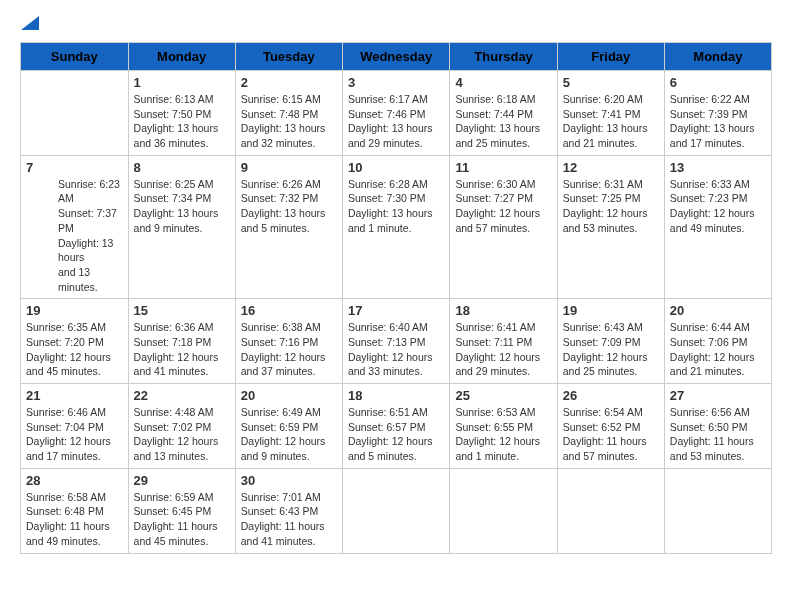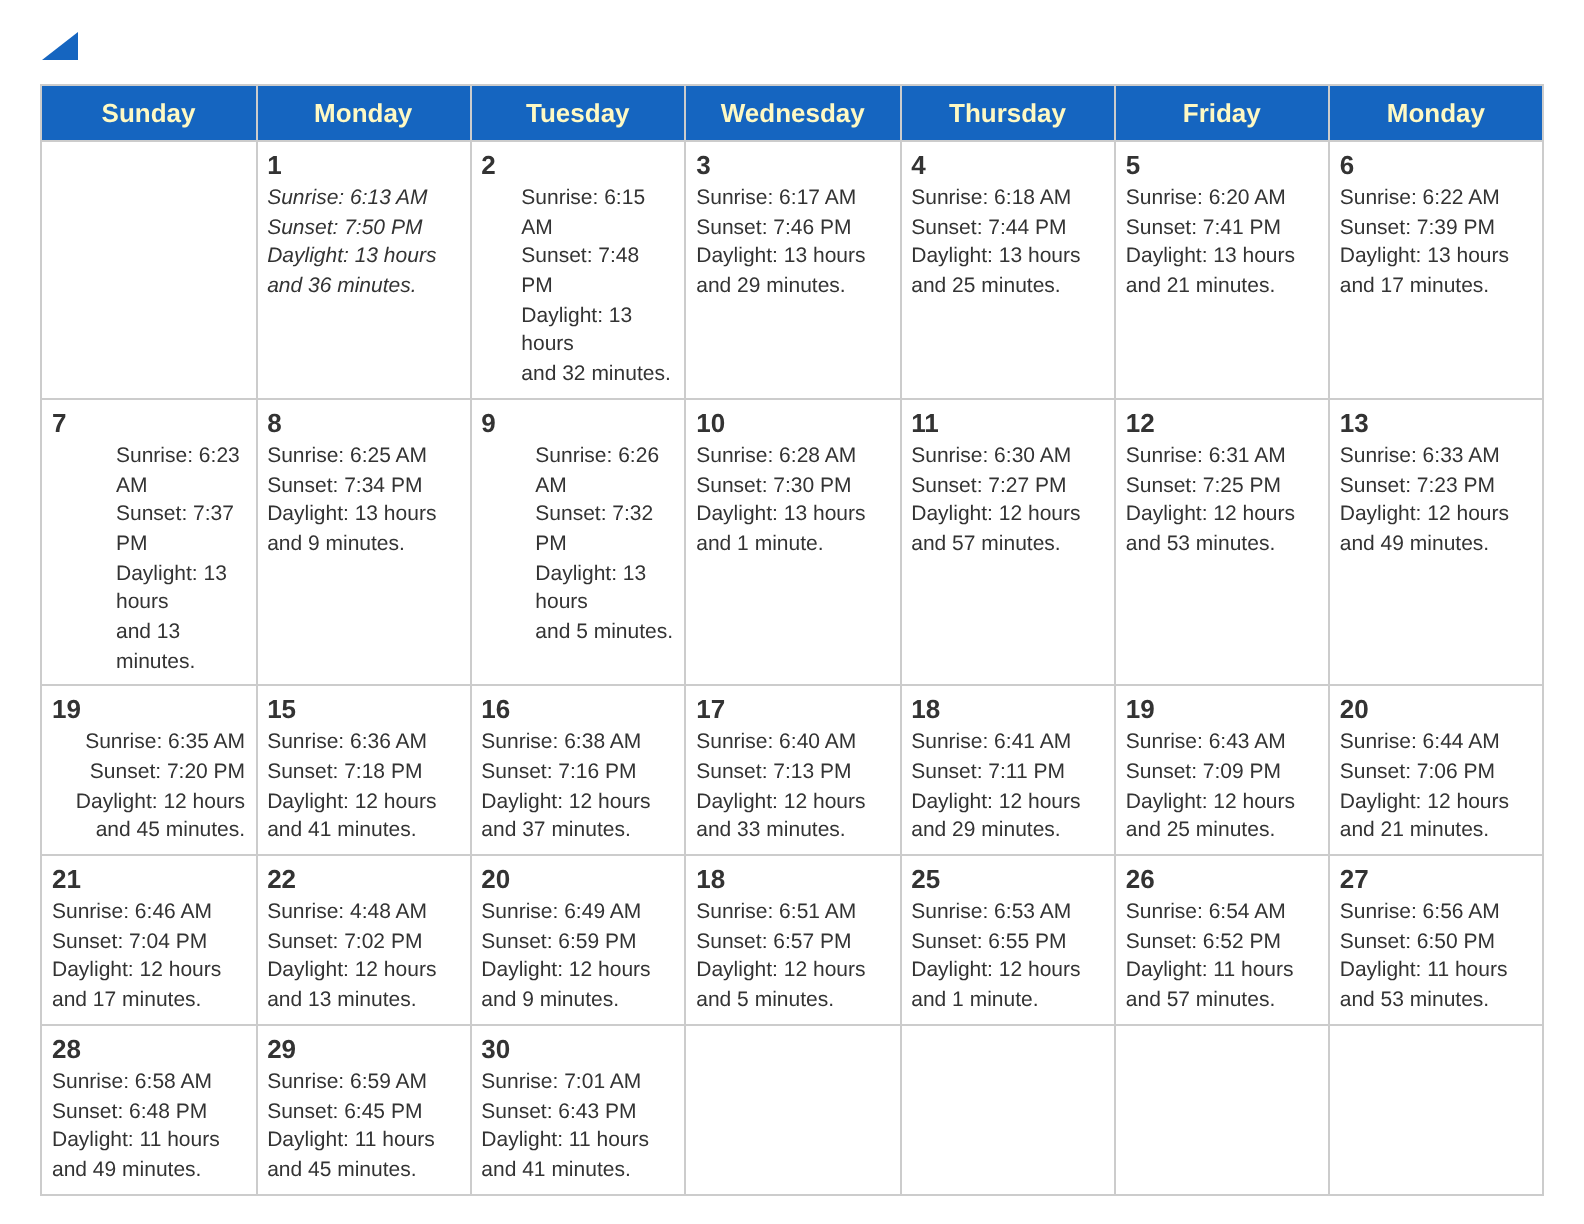--- a/index.html
+++ b/index.html
@@ -46,21 +46,21 @@
     .location {
       font-size: 16px;
       color: #333;
     }
     .calendar {
       width: 100%;
       border-collapse: collapse;
     }
     .calendar th {
       background-color: #1565c0;
-      color: #fef9c3;
+      color: #000000;
       text-align: center;
       padding: 6px 4px;
       font-size: 13px;
       border: 1px solid #ccc;
     }
     .calendar td {
       border: 1px solid #ccc;
       vertical-align: top;
       padding: 4px 5px;
       width: 108px;
@@ -115,28 +115,28 @@
         <th>Thursday</th>
         <th>Friday</th>
         <th>Monday</th>
       </tr>
   </thead>
   <tbody id="calendar-body">
   <tr>
         <td class="empty-cell"></td>
         <td>
           <span class="day-number">1</span>
-          <div class="day-info" style="white-space: pre-line; font-style: italic;">Sunrise: 6:13 AM
+          <div class="day-info" style="white-space: pre-line;">Sunrise: 6:13 AM
 Sunset: 7:50 PM
 Daylight: 13 hours
 and 36 minutes.</div>
         </td>
         <td>
           <span class="day-number">2</span>
-          <div class="day-info" style="white-space: pre-line; margin-left: 20px;">Sunrise: 6:15 AM
+          <div class="day-info" style="white-space: pre-line;">Sunrise: 6:15 AM
 Sunset: 7:48 PM
 Daylight: 13 hours
 and 32 minutes.</div>
         </td>
         <td>
           <span class="day-number">3</span>
           <div class="day-info" style="white-space: pre-line;">Sunrise: 6:17 AM
 Sunset: 7:46 PM
 Daylight: 13 hours
 and 29 minutes.</div>
@@ -173,21 +173,21 @@
         </td>
         <td>
           <span class="day-number">8</span>
           <div class="day-info" style="white-space: pre-line;">Sunrise: 6:25 AM
 Sunset: 7:34 PM
 Daylight: 13 hours
 and 9 minutes.</div>
         </td>
         <td>
           <span class="day-number">9</span>
-          <div class="day-info" style="white-space: pre-line; margin-left: 27px;">Sunrise: 6:26 AM
+          <div class="day-info" style="white-space: pre-line;">Sunrise: 6:26 AM
 Sunset: 7:32 PM
 Daylight: 13 hours
 and 5 minutes.</div>
         </td>
         <td>
           <span class="day-number">10</span>
           <div class="day-info" style="white-space: pre-line;">Sunrise: 6:28 AM
 Sunset: 7:30 PM
 Daylight: 13 hours
 and 1 minute.</div>
@@ -210,21 +210,21 @@
           <span class="day-number">13</span>
           <div class="day-info" style="white-space: pre-line;">Sunrise: 6:33 AM
 Sunset: 7:23 PM
 Daylight: 12 hours
 and 49 minutes.</div>
         </td>
       </tr>
       <tr>
         <td>
           <span class="day-number">19</span>
-          <div class="day-info" style="white-space: pre-line; text-align: right;">Sunrise: 6:35 AM
+          <div class="day-info" style="white-space: pre-line;">Sunrise: 6:35 AM
 Sunset: 7:20 PM
 Daylight: 12 hours
 and 45 minutes.</div>
         </td>
         <td>
           <span class="day-number">15</span>
           <div class="day-info" style="white-space: pre-line;">Sunrise: 6:36 AM
 Sunset: 7:18 PM
 Daylight: 12 hours
 and 41 minutes.</div>

